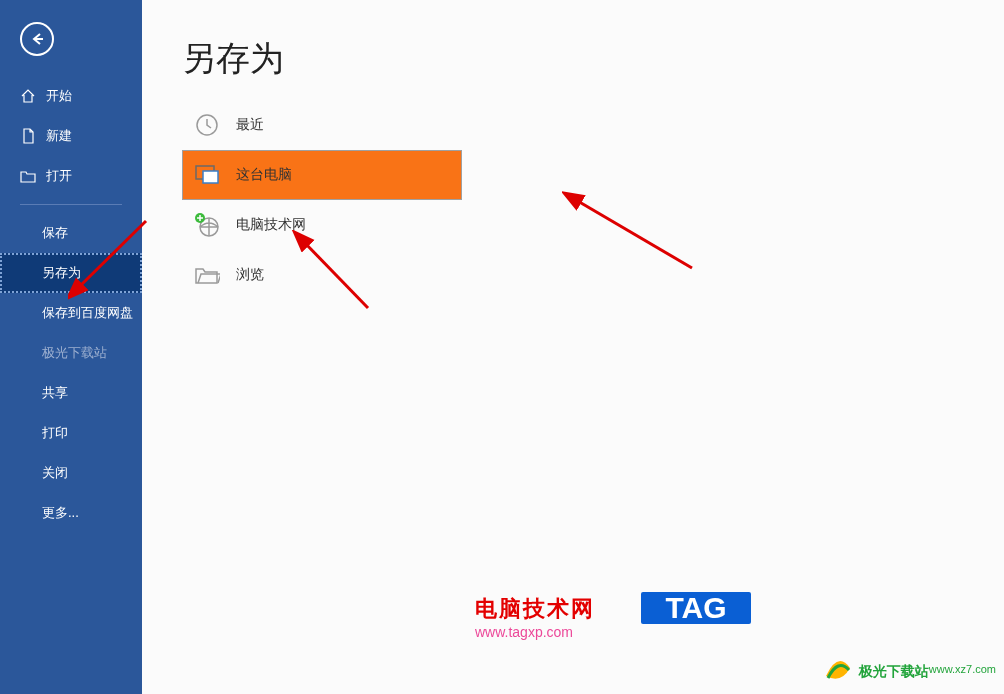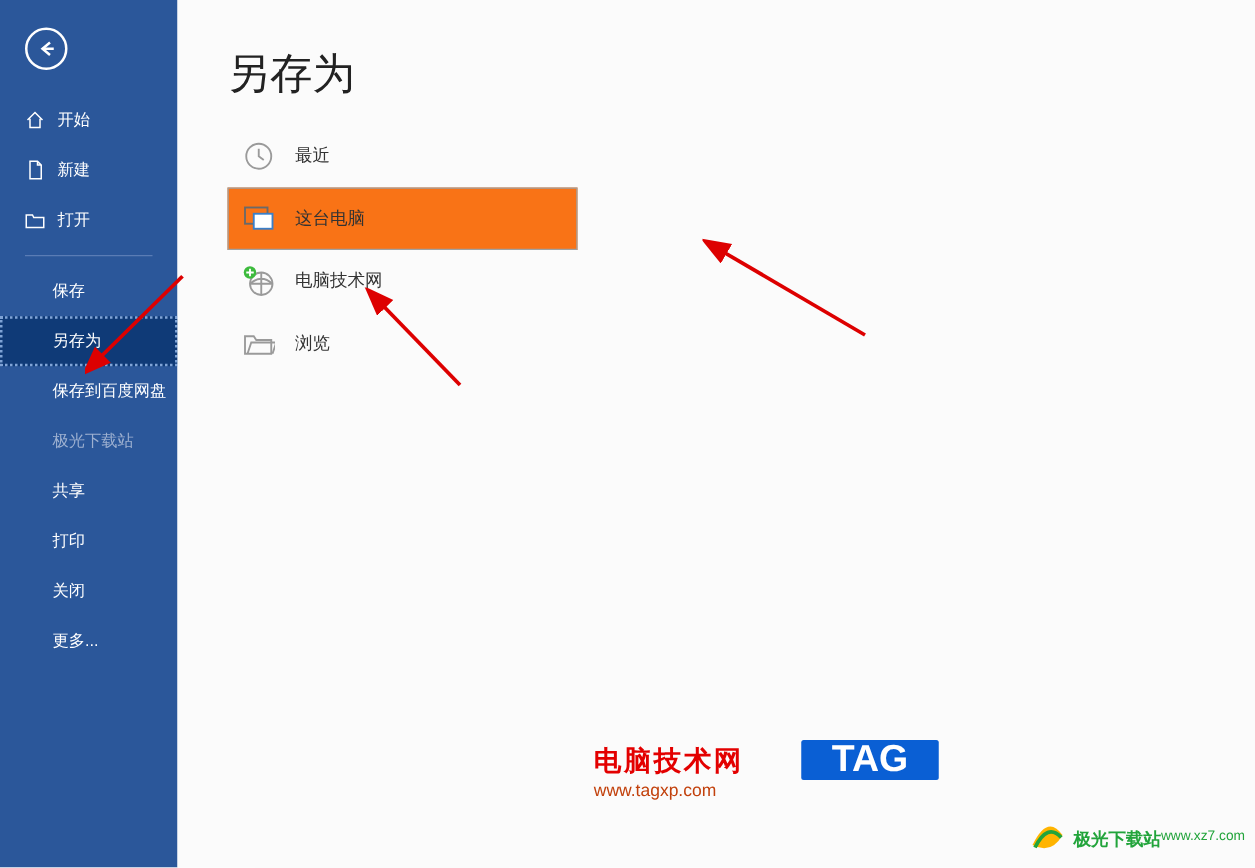--- a/index.html
+++ b/index.html
@@ -35,21 +35,21 @@
 
   .folders { position: absolute; left: 500px; top: 100px; right: 32px; }
   .folder-item { height: 56px; display: flex; align-items: center; gap: 18px; padding-left: 6px; border-bottom: 1px solid #e5e5e5; cursor: pointer; font-size: 14px; color: #333; }
   .folder-icon { width: 30px; height: 24px; }
 
   .arrow { position: absolute; pointer-events: none; }
 
   .watermark1 { position: absolute; left: 475px; top: 588px; width: 296px; height: 58px; display:flex; }
   .wm1-left { width:160px; display:flex; flex-direction:column; justify-content:center; }
   .wm1-red { color:#e30000; font-size:22px; font-weight:700; letter-spacing:2px; }
-  .wm1-url { color:#c2410c; font-size:14px; }
+  .wm1-url { color:#ec4899; font-size:14px; }
   .wm1-tag { width:110px; height:32px; background:#0a5fd4; color:#fff; font-size:30px; font-weight:700; display:flex; align-items:center; justify-content:center; border-radius:2px; margin-top:4px; margin-left:6px;}
 
   .watermark2 { position: absolute; right: 8px; bottom: 8px; display:flex; align-items:center; gap:6px; font-size:12px;}
   .wm2-logo { width:30px; height:30px; position:relative; }
   .wm2-text { display:flex; flex-direction:row; line-height:1.2;}
   .wm2-text .cn { color:#22a43b; font-weight:700; font-size:14px;}
   .wm2-text .url { color:#22a43b; font-size:11px;}
 </style>
 </head>
 <body>

